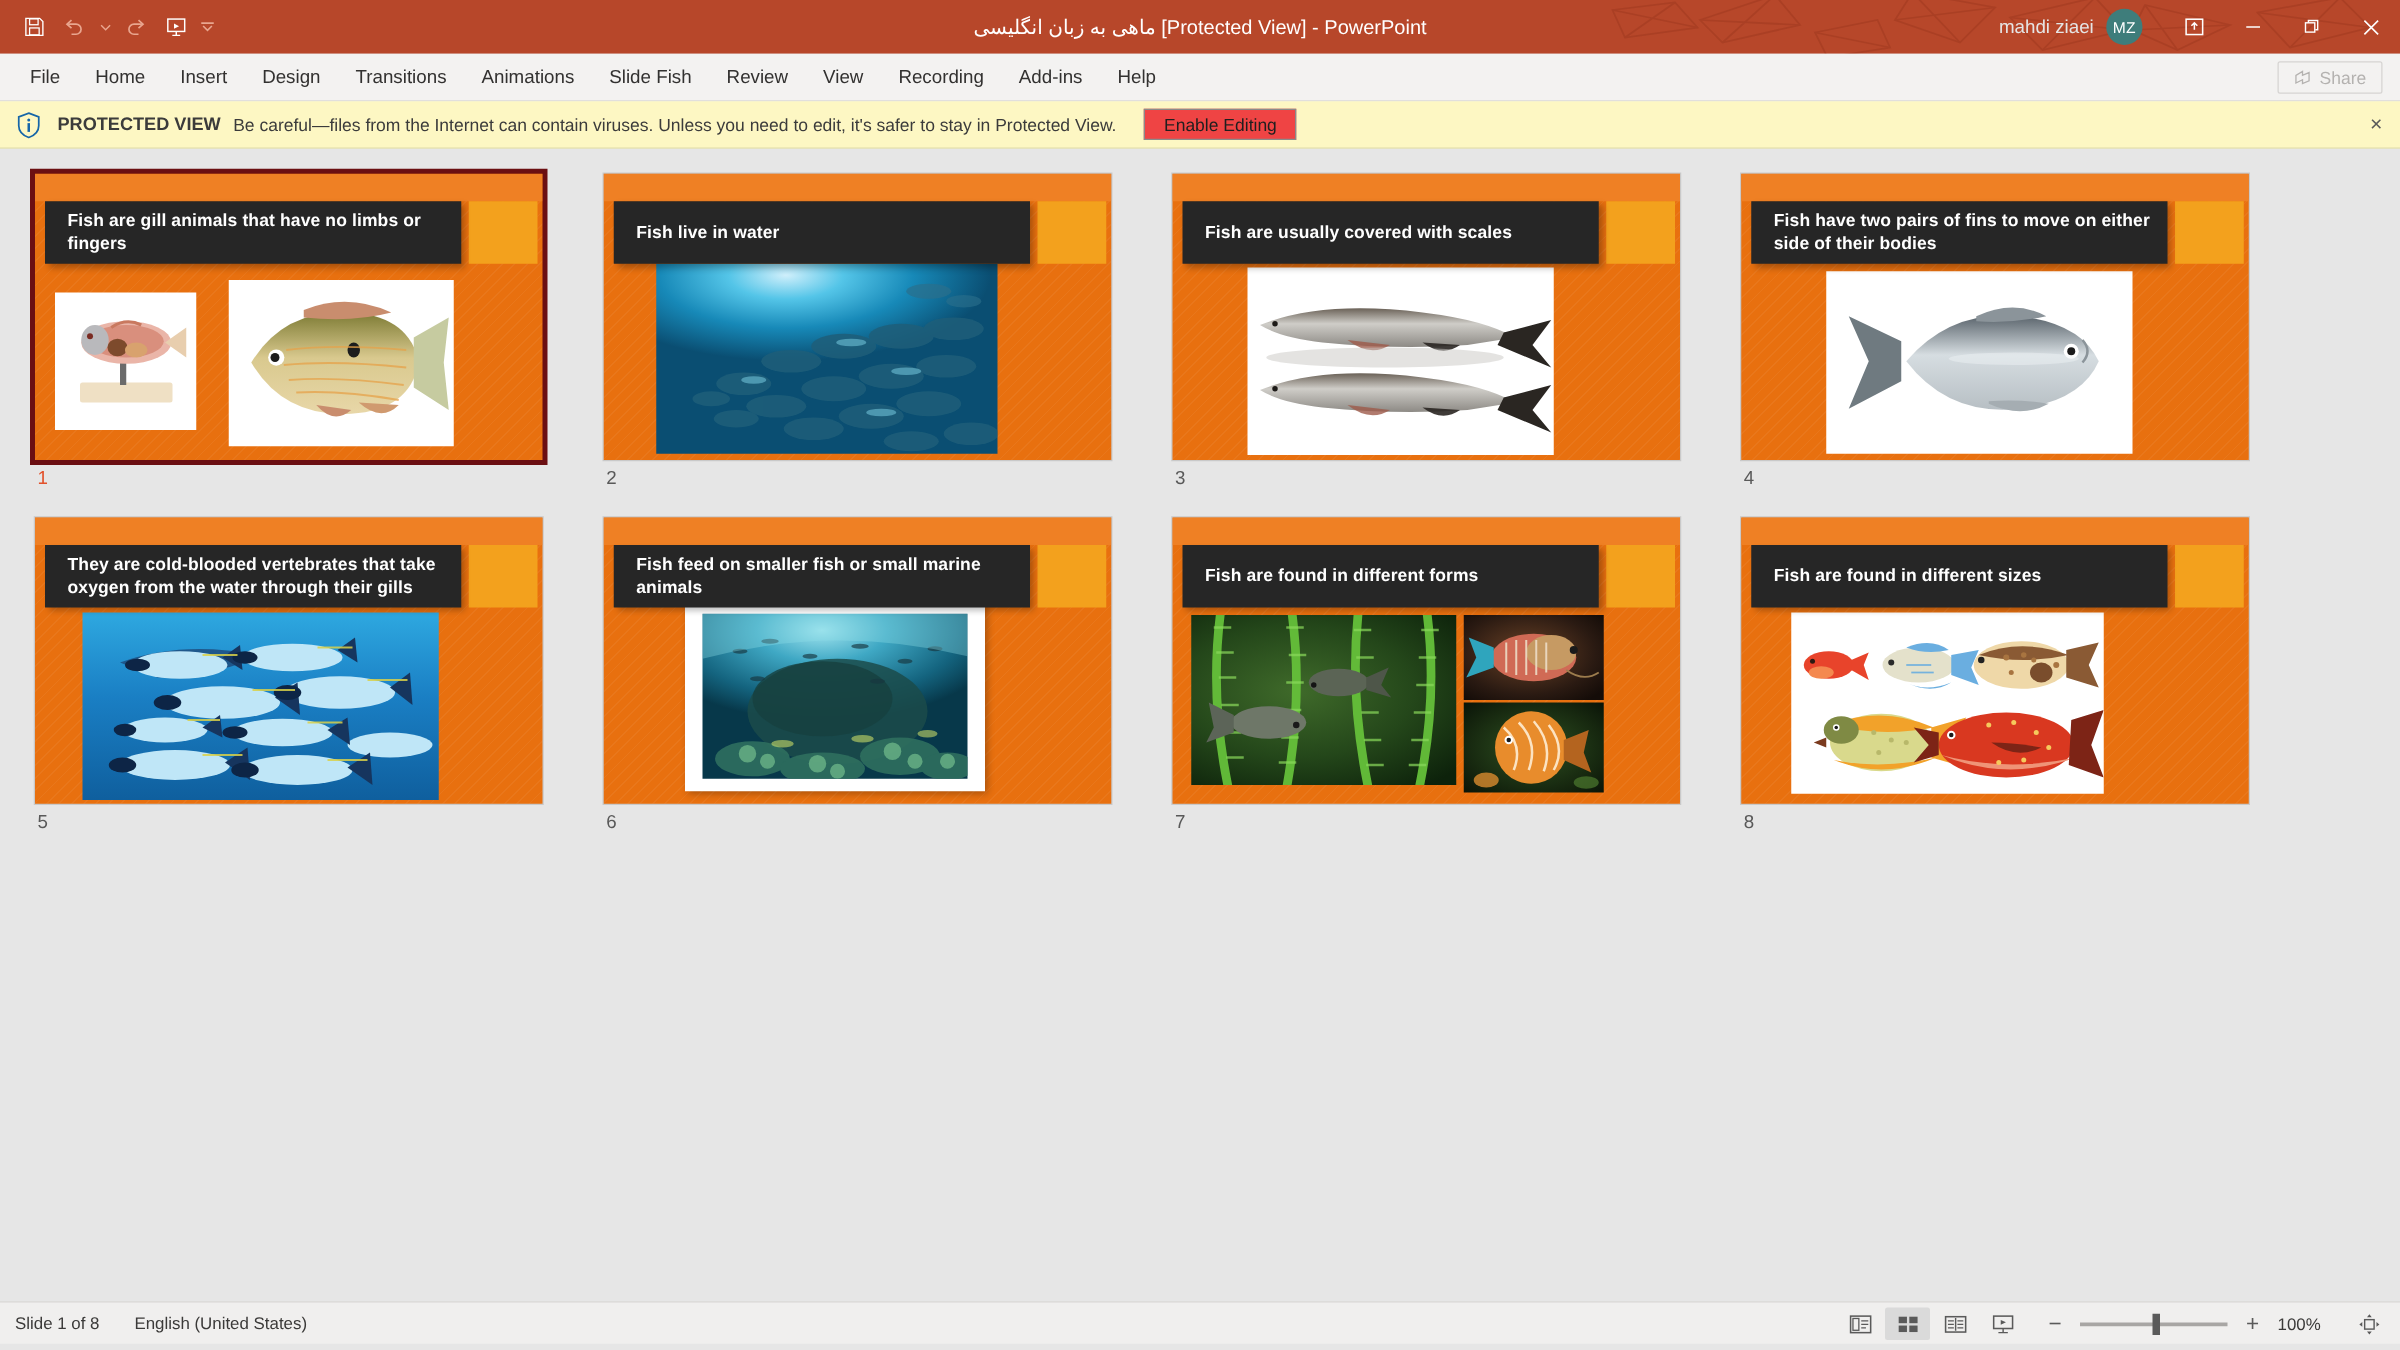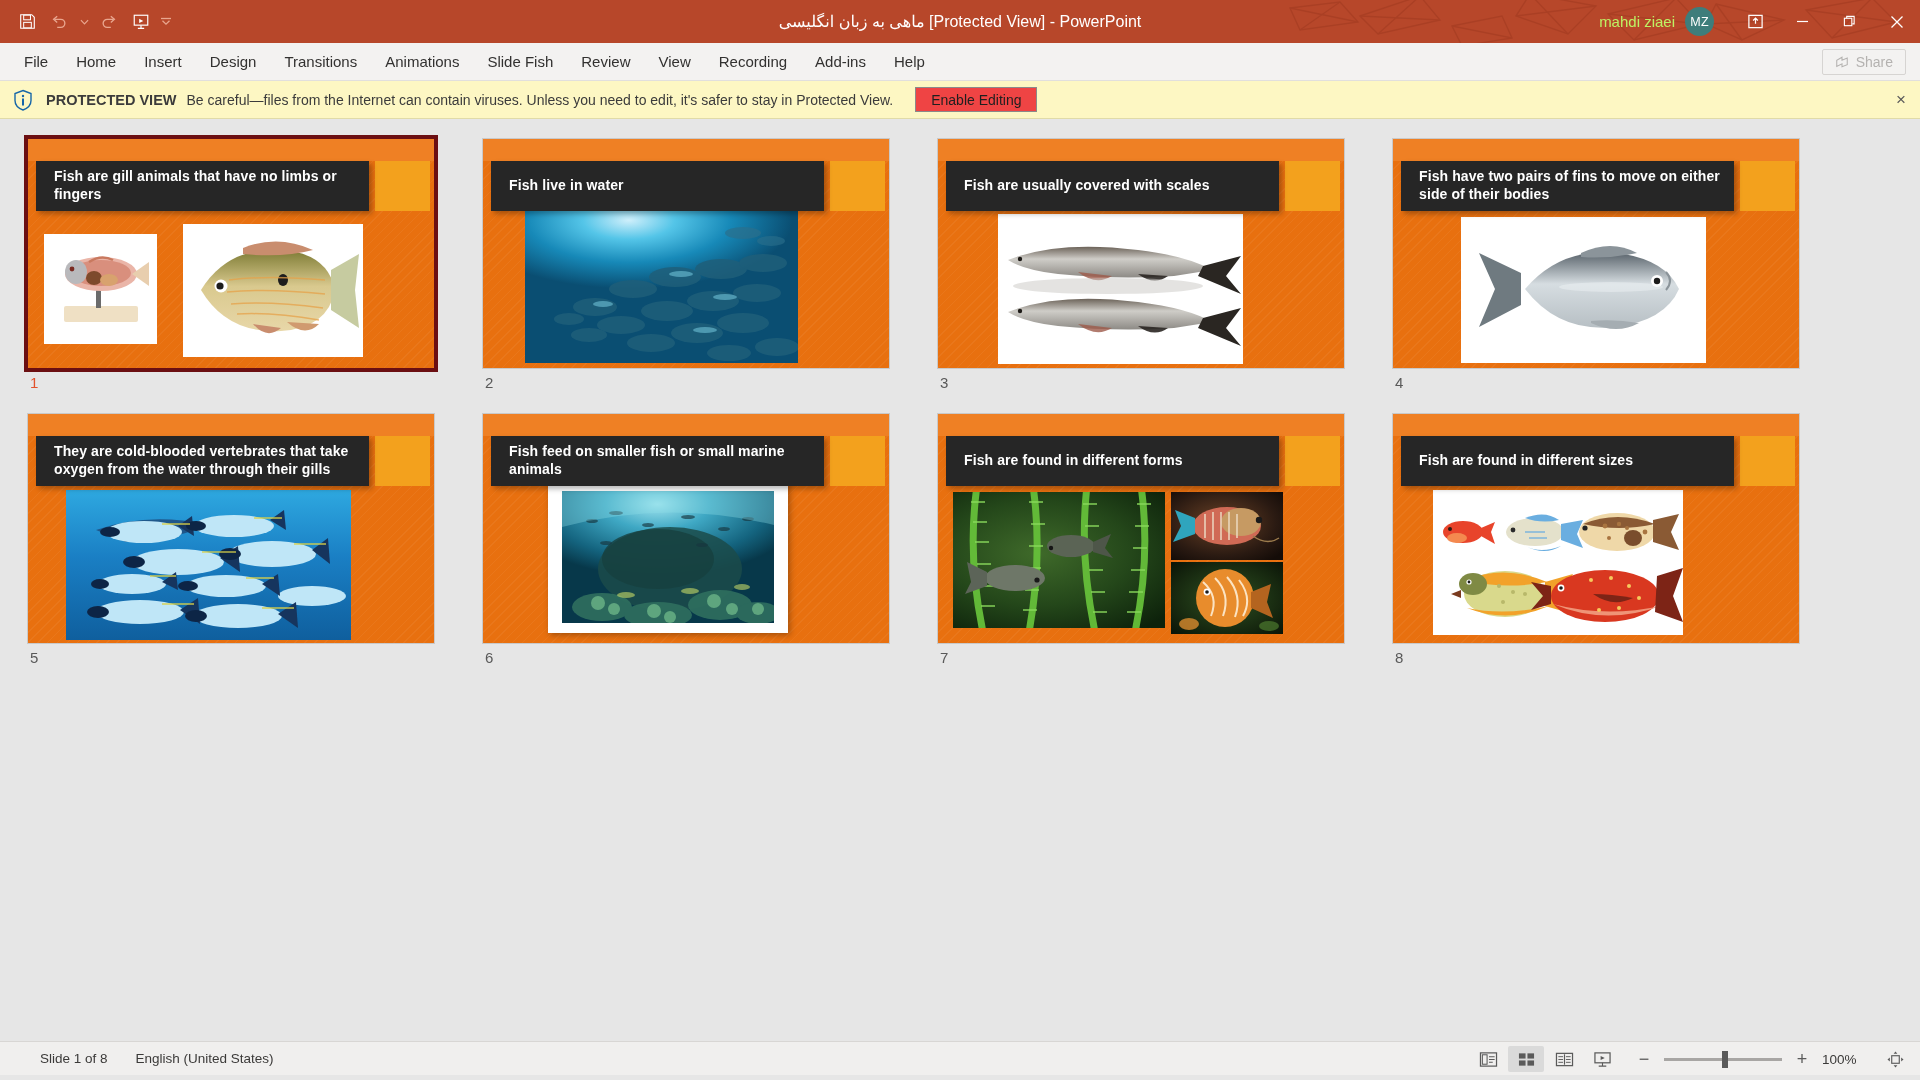--- a/index.html
+++ b/index.html
@@ -71,21 +71,21 @@
     color: #7c2f1b;
   }
   .search-input::placeholder { color: #9a4730; opacity: 1; }
   .titlebar-right {
     position: absolute; right: 0; top: 0;
     height: 43px;
     display: flex; align-items: center;
     z-index: 3;
   }
   .user-name {
-    color: #bef264; font-size: 15px; margin-right: 10px;
+    color: #e5e5e5; font-size: 15px; margin-right: 10px;
   }
   .avatar {
     width: 29px; height: 29px; border-radius: 50%;
     background: #3e7d7b; color: #fff;
     display: flex; align-items: center; justify-content: center;
     font-size: 12.5px; letter-spacing: .3px;
     margin-right: 18px;
   }
   .win-btn {
     width: 47px; height: 43px;
@@ -264,21 +264,21 @@
   }
 
   
   .statusbar {
     height: 34px;
     background: #f0efee;
     border-top: 1px solid #d8d6d4;
     display: flex; align-items: center;
     position: relative;
   }
-  .sb-left { display: flex; align-items: flex-start; padding-left: 12px; gap: 28px; margin-left: 28px; }
+  .sb-left { display: flex; align-items: flex-start; padding-left: 12px; gap: 28px; }
   .sb-item { font-size: 13.5px; color: #3b3a39; }
   .sb-right {
     position: absolute; right: 10px; top: 0; height: 34px;
     display: flex; align-items: center; gap: 2px;
   }
   .view-btn {
     width: 36px; height: 26px;
     display: flex; align-items: center; justify-content: center;
     border-radius: 2px;
   }

